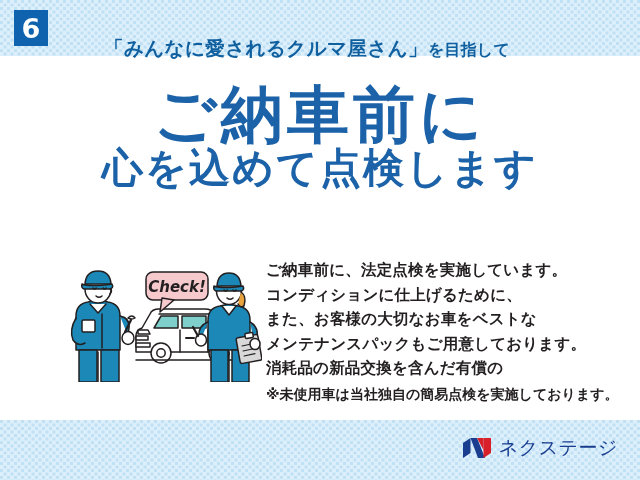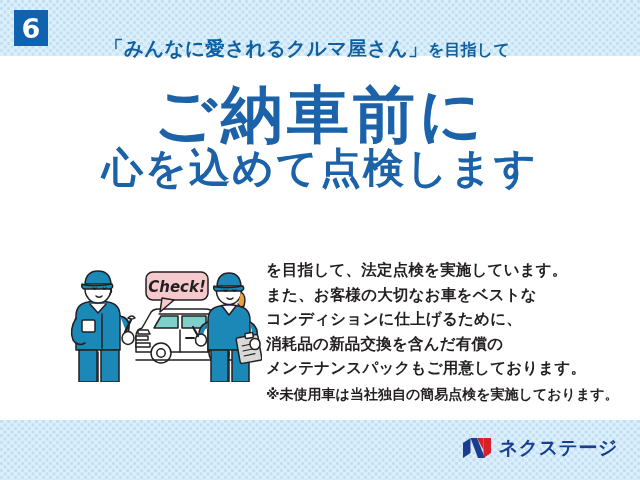--- a/index.html
+++ b/index.html
@@ -96,21 +96,21 @@
 
   
   #footer-logo{
     position:absolute;right:22px;bottom:19px;
     display:flex;align-items:center;
   }
   #logo-mark{width:30px;height:22px;margin-right:7px;}
   #logo-text{
     color:#1a3d8f;
     font-size:19px;
-    font-weight:bold;
+    font-weight:normal;
     letter-spacing:0.5px;
     white-space:nowrap;
   }
 </style>
 </head>
 <body>
 
 <div id="poster">
 
   <div id="band-top" class="dotband"></div>
@@ -238,25 +238,25 @@
 
           <ellipse cx="193" cy="88" rx="5" ry="5.5" fill="#ffffff"></ellipse>
         </g>
       </g>
 
       <text x="115" y="36" text-anchor="middle" font-family="'DejaVu Sans','Liberation Sans',sans-serif" font-size="15" font-style="italic" font-weight="bold" fill="#231f20">Check!</text>
     </svg>
   </div>
 
   <div id="body-copy">
-    <span class="line">を目指して、法定点検を実施しています。</span>
+    <span class="line">ご納車前に、法定点検を実施しています。</span>
+    <span class="line">コンディションに仕上げるために、</span>
     <span class="line">また、お客様の大切なお車をベストな</span>
-    <span class="line">コンディションに仕上げるために、</span>
+    <span class="line">メンテナンスパックもご用意しております。</span>
     <span class="line">消耗品の新品交換を含んだ有償の</span>
-    <span class="line">メンテナンスパックもご用意しております。</span>
     <span class="line note">※未使用車は当社独自の簡易点検を実施しております。</span>
   </div>
 
   <div id="band-bottom" class="dotband"></div>
 
   <div id="footer-logo">
     <svg id="logo-mark" viewBox="0 0 30 22" xmlns="http://www.w3.org/2000/svg">
       <path d="M1 21 L1 6 L8.5 1 L8.5 16 Z" fill="#1a3d8f"></path>
       <path d="M8.5 1 L16 21 L23 21 L15 1 Z" fill="#1a3d8f"></path>
       <path d="M21.5 1 L29 1 L29 16 L21.5 21 Z" fill="#d8202a"></path>

